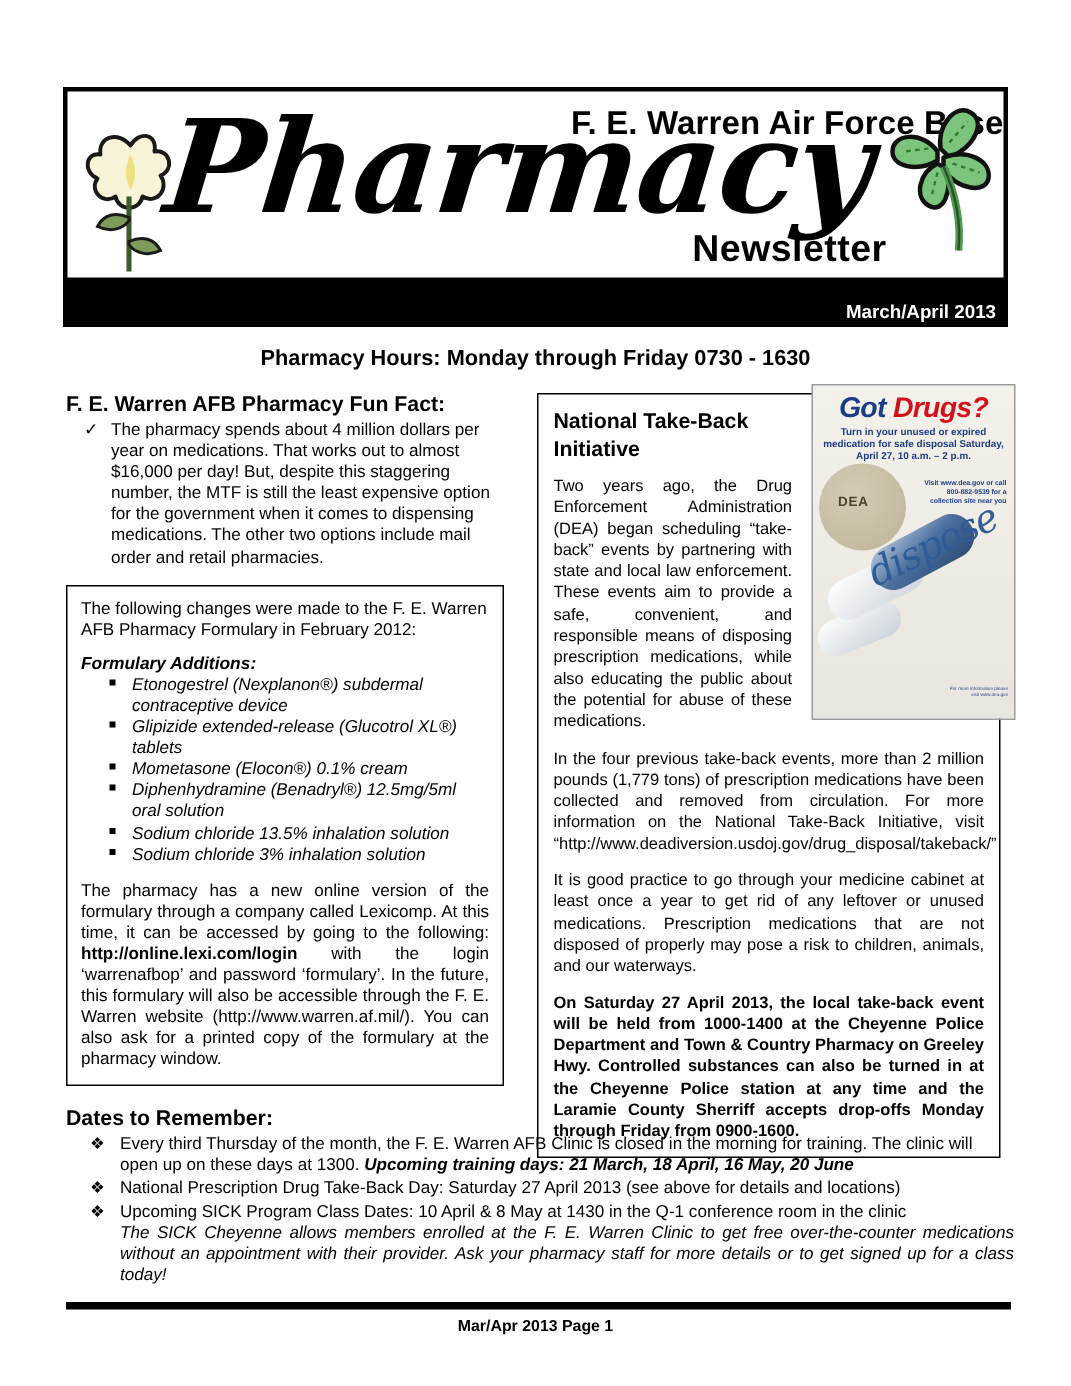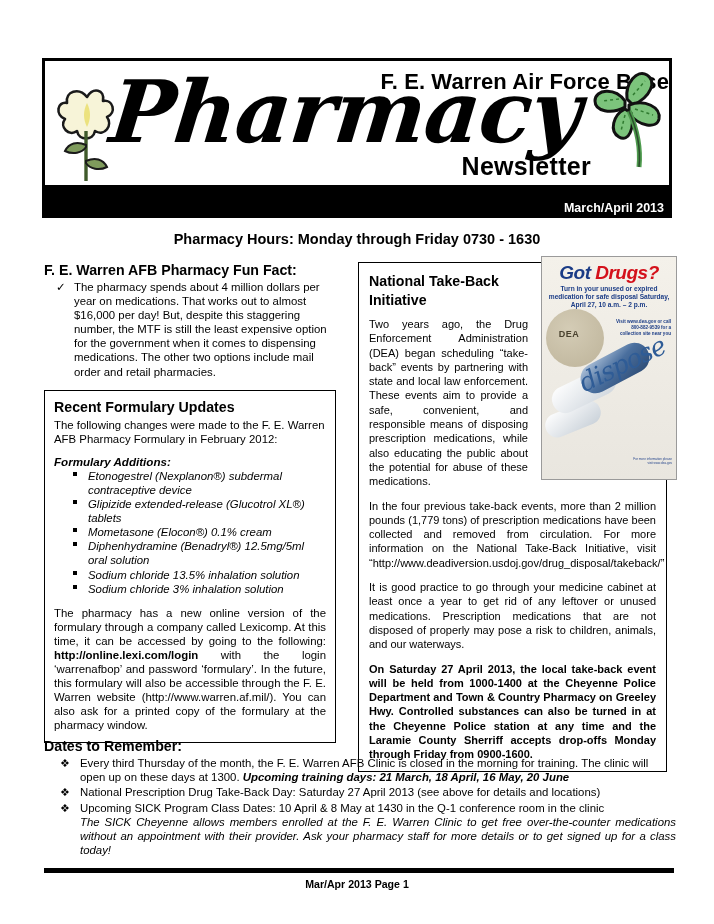--- a/index.html
+++ b/index.html
@@ -242,21 +242,20 @@
 
     <div class="funfact-head">F. E. Warren AFB Pharmacy Fun Fact:</div>
     <ul class="fun-list">
       <li>
         <span class="chk">✓</span>
         <span>The pharmacy spends about 4 million dollars per year on medications. That works out to almost $16,000 per day! But, despite this staggering number, the MTF is still the least expensive option for the government when it comes to dispensing medications. The other two options include mail order and retail pharmacies.</span>
       </li>
     </ul>
 
     <div class="box box-left">
-      <div class="h2">Recent Formulary Updates</div>
       <p class="p">The following changes were made to the F. E. Warren AFB Pharmacy Formulary in February 2012:</p>
 
       <div class="sub-head">Formulary Additions:</div>
       <ul class="form-list">
         <li><span class="sq"></span><span>Etonogestrel (Nexplanon®) subdermal contraceptive device</span></li>
         <li><span class="sq"></span><span>Glipizide extended-release (Glucotrol XL®) tablets</span></li>
         <li><span class="sq"></span><span>Mometasone (Elocon®) 0.1% cream</span></li>
         <li><span class="sq"></span><span>Diphenhydramine (Benadryl®) 12.5mg/5ml oral solution</span></li>
         <li><span class="sq"></span><span>Sodium chloride 13.5% inhalation solution</span></li>
         <li><span class="sq"></span><span>Sodium chloride 3% inhalation solution</span></li>

